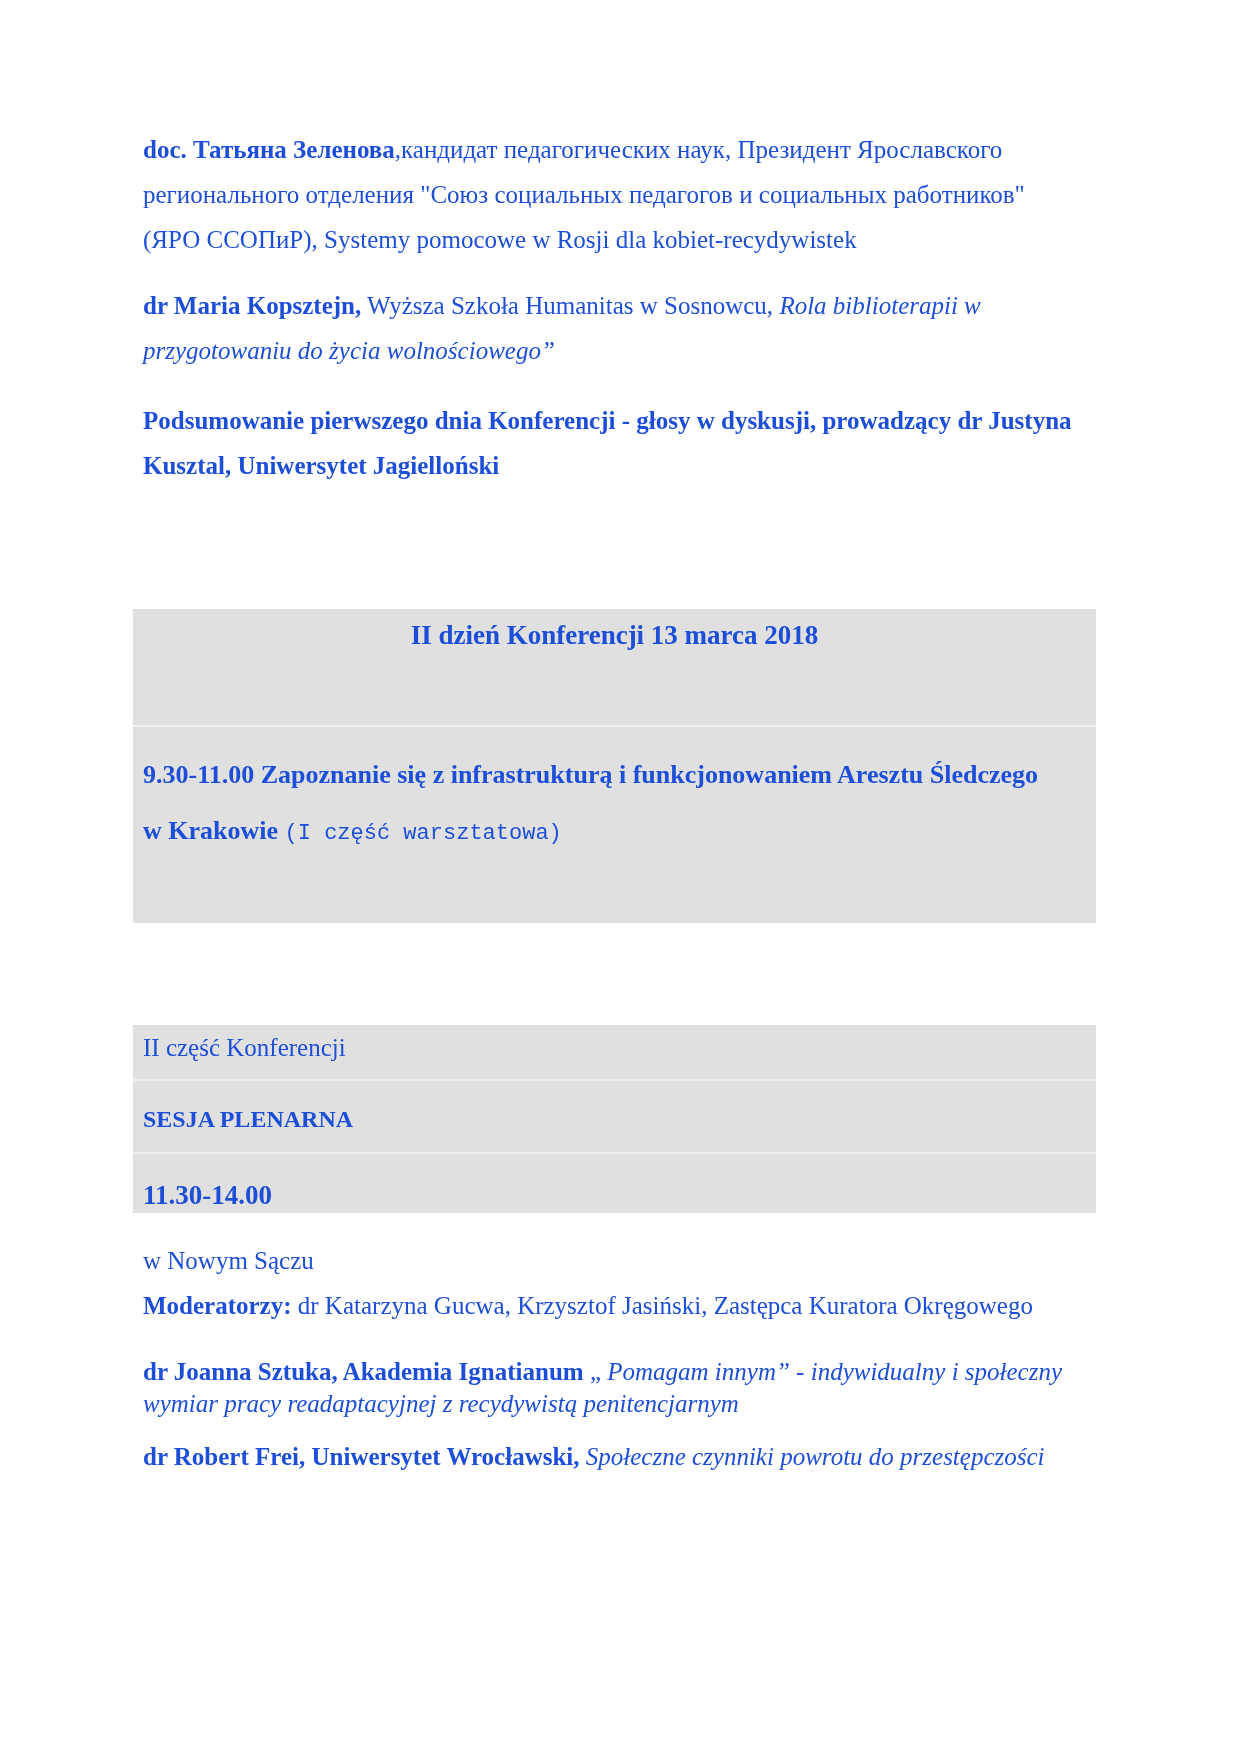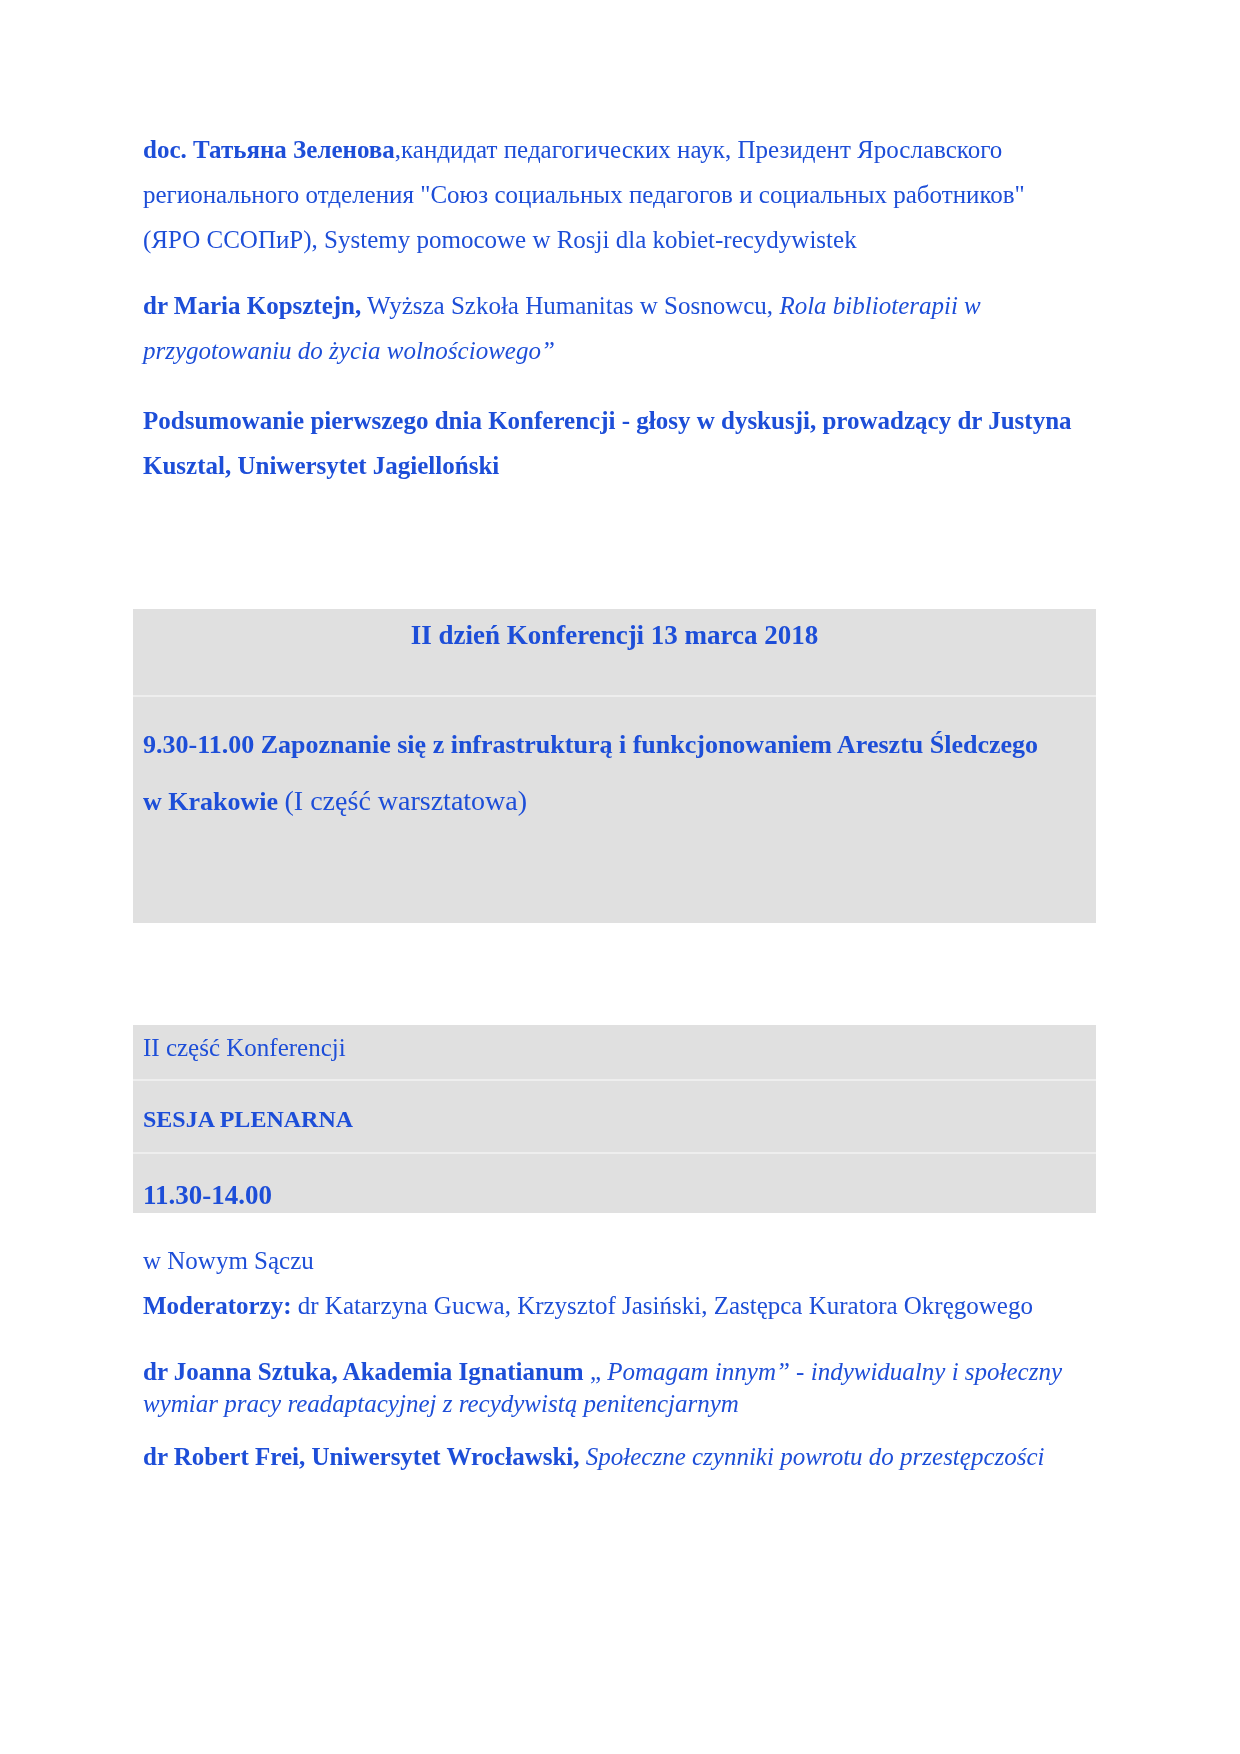--- a/index.html
+++ b/index.html
@@ -12,36 +12,36 @@
     overflow:hidden;
   }
   .para{
     position:absolute;left:143px;width:970px;margin:0;
     font-size:25px;line-height:45px;
     font-weight:normal;font-style:normal;
   }
   .ln{display:block;white-space:nowrap;}
   span.b{font-weight:bold;}
   span.i{font-style:italic;}
-  span.sm{font-size:28px;font-weight:normal;}
+  span.sm{font-size:22px;font-weight:normal;font-family:Liberation Mono, monospace;}
   #p-zelenova{top:127px;}
   #p-kopsztejn{top:283px;}
   #p-summary{top:398px;}
   #p-moderators{top:1238px;}
   #p-sztuka{top:1356px;line-height:32px;}
   #p-frei{top:1441px;line-height:32px;}
   .shaded{
     position:absolute;left:133px;width:963px;
     background:#e0e0e0;
     box-sizing:border-box;
   }
   #day2-block{top:609px;height:314px;}
   .row{box-sizing:border-box;}
   .day2-title-row{
-    height:86px;padding-top:10px;
+    height:116px;padding-top:10px;
     text-align:center;
     font-size:27px;font-weight:bold;line-height:1.2;
   }
   .workshop-row{
     height:160px;border-top:2px solid #eeeeee;
     padding:20px 8px 0 10px;
     font-size:26px;line-height:56px;
   }
   #plenary-block{top:1025px;height:188px;}
   .part-row{

